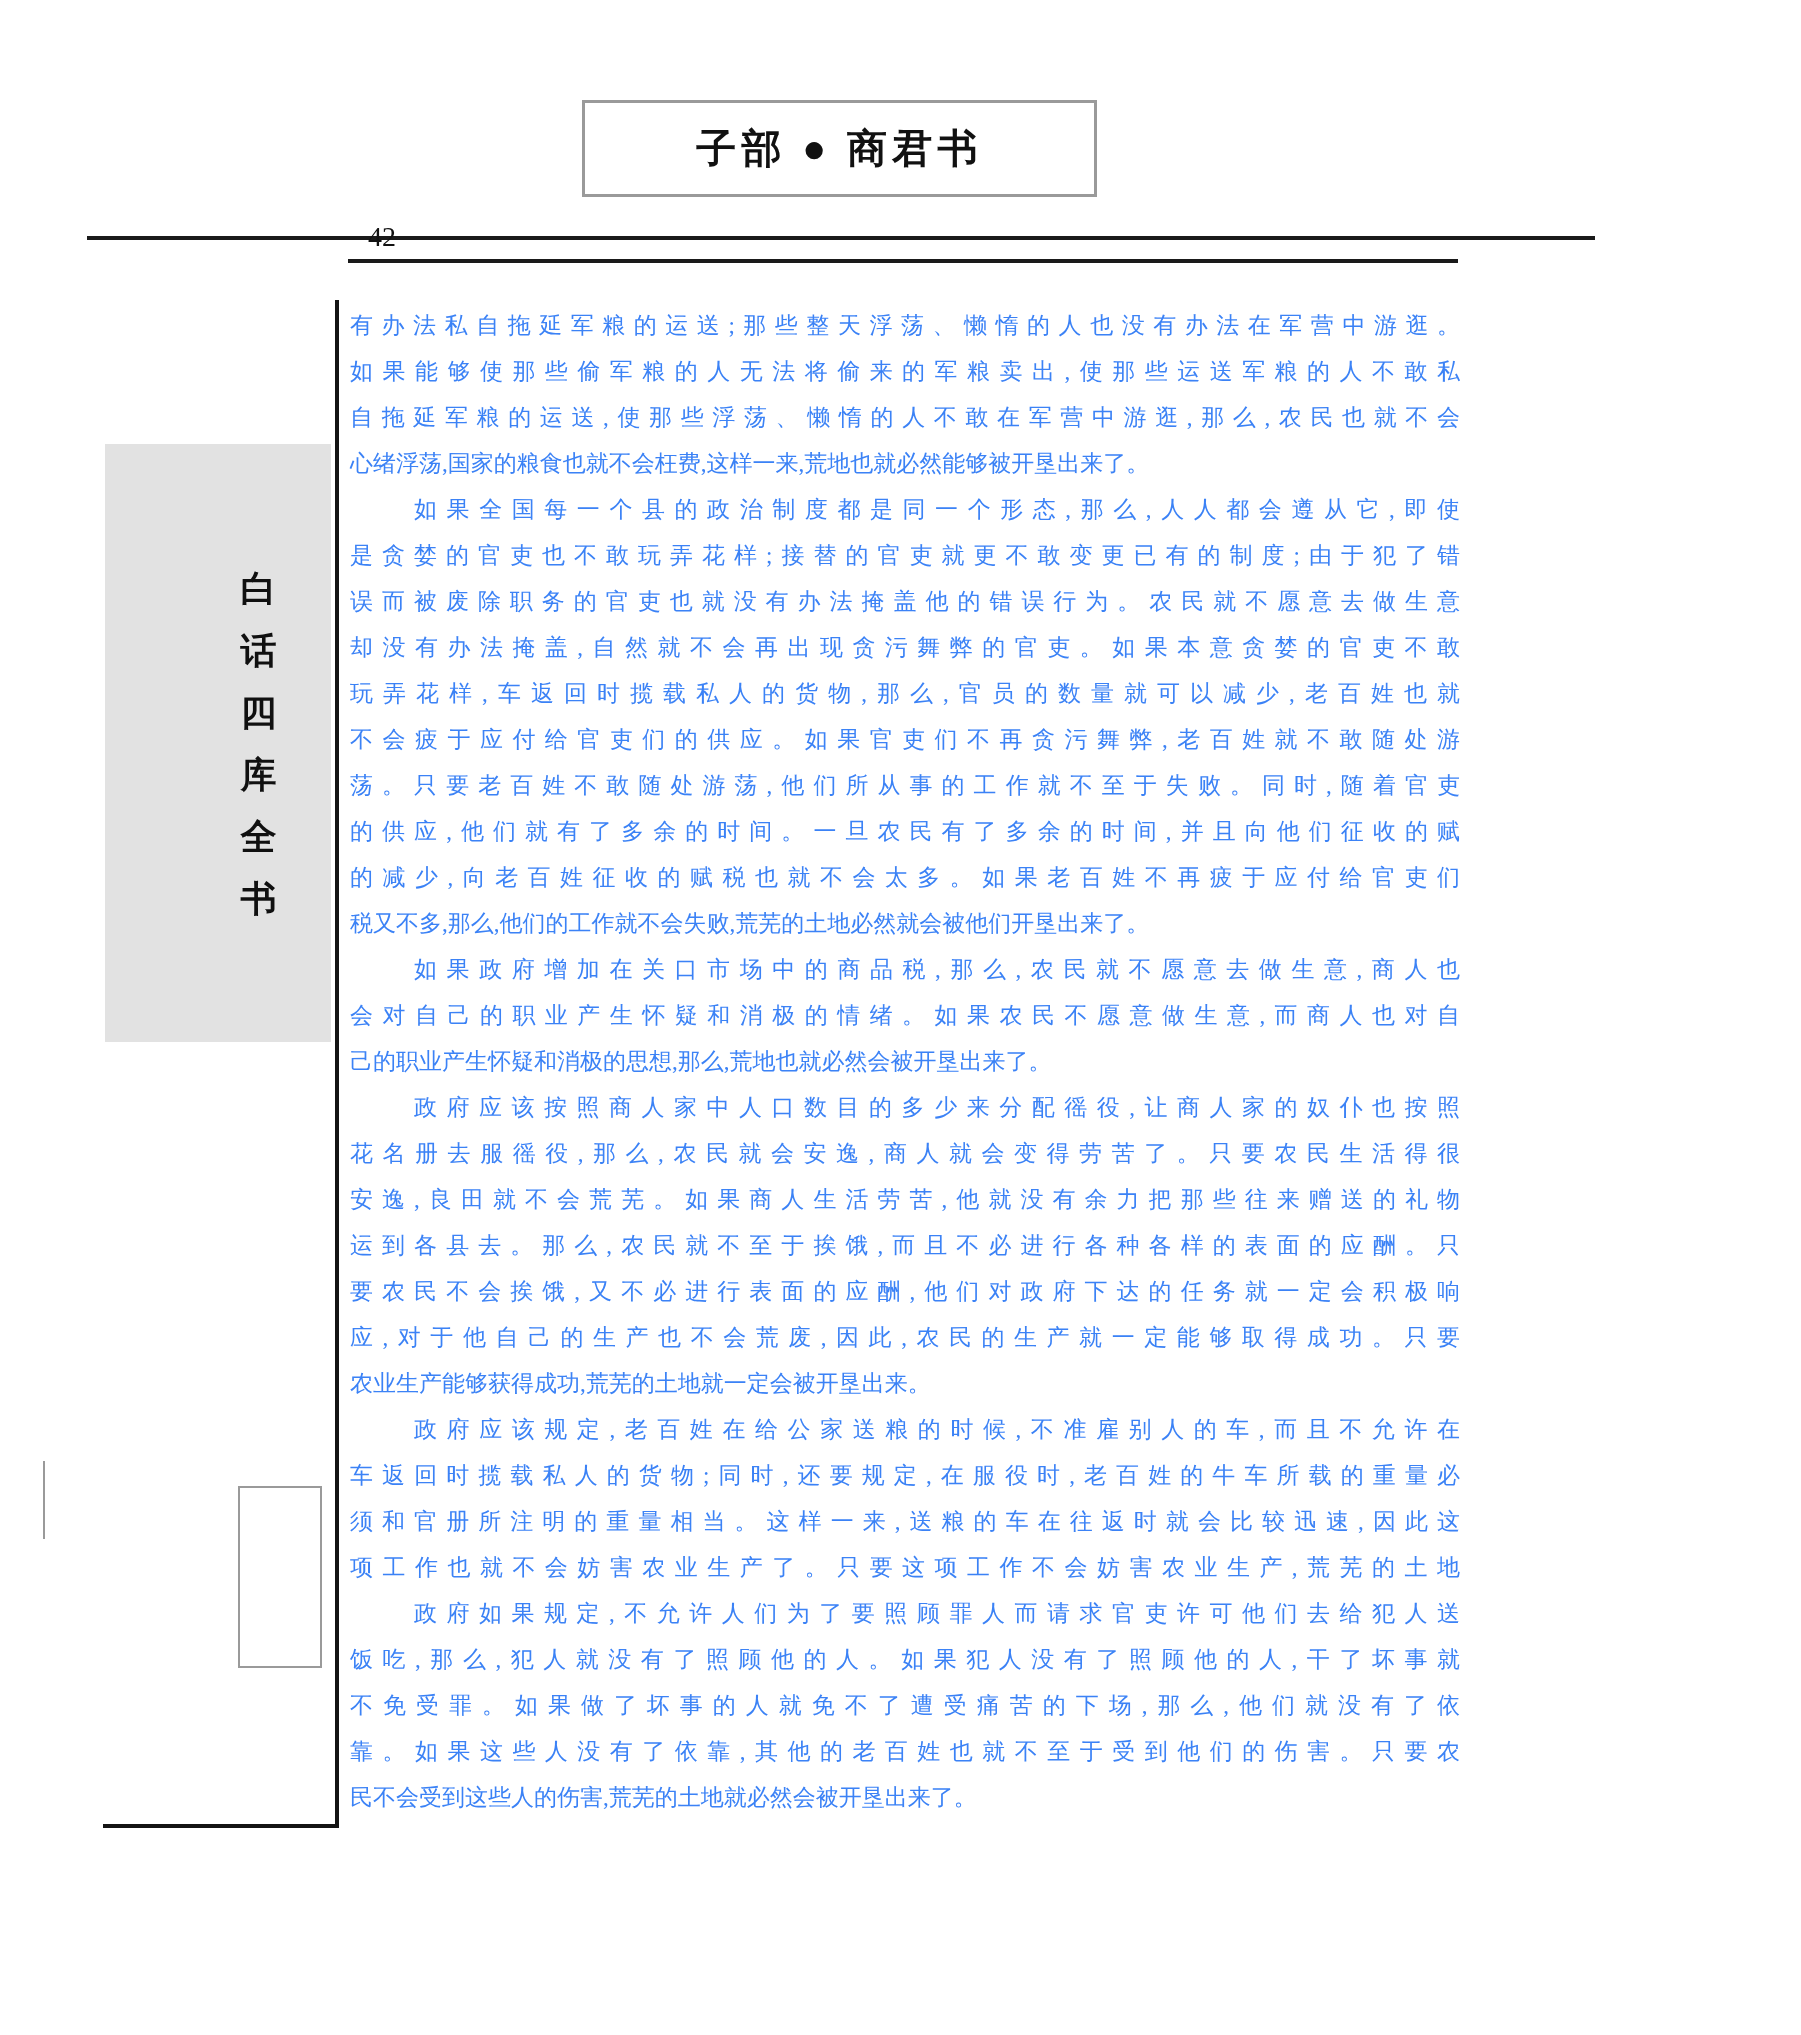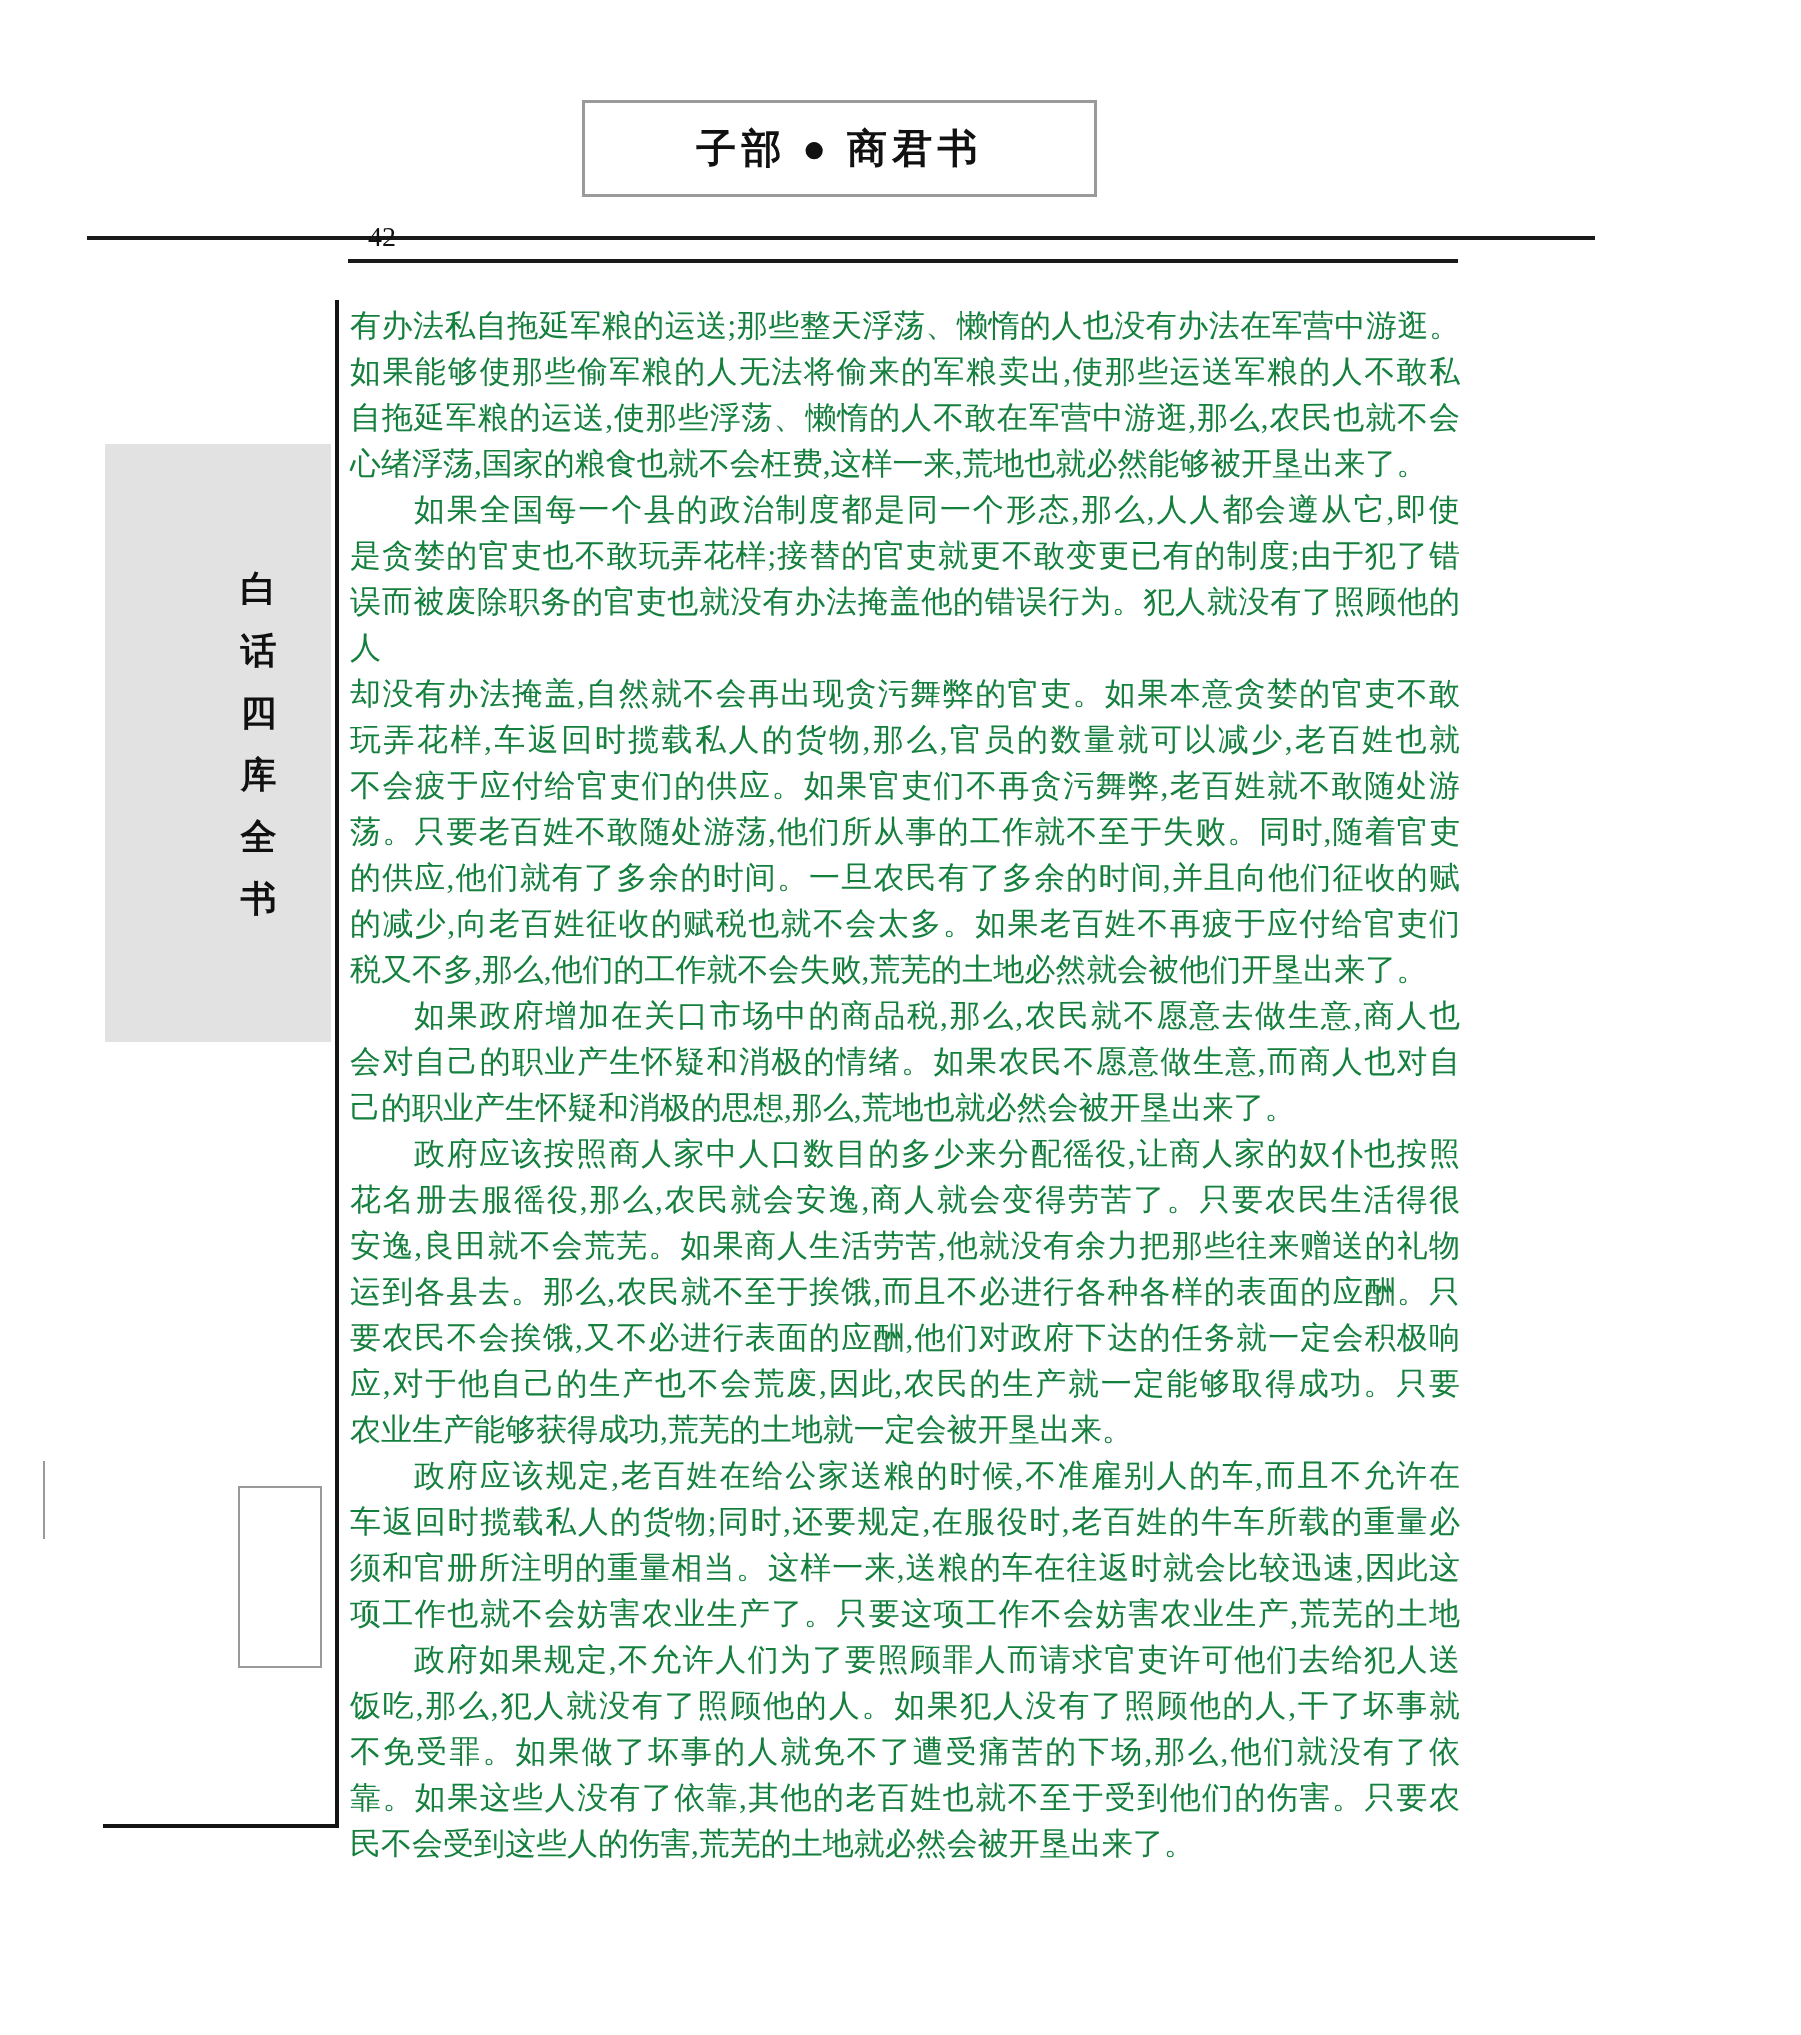--- a/index.html
+++ b/index.html
@@ -74,23 +74,23 @@
     box-sizing: border-box;
     background: #ffffff;
   }
   
   .text-block {
     position: absolute;
     left: 350px; top: 303px;
     width: 1110px;
   }
   .line {
-    font-size: 31px;
+    font-size: 23px;
     line-height: 46px;
-    color: #15803d;
+    color: #3b82f6;
     text-align: justify;
     text-align-last: justify;
   }
   .line.end    { text-align-last: left; }
   .line.indent { text-indent: 64px; }
 </style>
 </head>
 <body>
 
 <div class="page">
@@ -121,21 +121,21 @@
 
   <div class="empty-box"></div>
 
   <div class="text-block">
     <div class="line">有办法私自拖延军粮的运送;那些整天浮荡、懒惰的人也没有办法在军营中游逛。</div>
     <div class="line">如果能够使那些偷军粮的人无法将偷来的军粮卖出,使那些运送军粮的人不敢私</div>
     <div class="line">自拖延军粮的运送,使那些浮荡、懒惰的人不敢在军营中游逛,那么,农民也就不会</div>
     <div class="line end">心绪浮荡,国家的粮食也就不会枉费,这样一来,荒地也就必然能够被开垦出来了。</div>
     <div class="line indent">如果全国每一个县的政治制度都是同一个形态,那么,人人都会遵从它,即使</div>
     <div class="line">是贪婪的官吏也不敢玩弄花样;接替的官吏就更不敢变更已有的制度;由于犯了错</div>
-    <div class="line">误而被废除职务的官吏也就没有办法掩盖他的错误行为。犯人就没有了照顾他的人</div>
+    <div class="line">误而被废除职务的官吏也就没有办法掩盖他的错误行为。农民就不愿意去做生意</div>
     <div class="line">却没有办法掩盖,自然就不会再出现贪污舞弊的官吏。如果本意贪婪的官吏不敢</div>
     <div class="line">玩弄花样,车返回时揽载私人的货物,那么,官员的数量就可以减少,老百姓也就</div>
     <div class="line">不会疲于应付给官吏们的供应。如果官吏们不再贪污舞弊,老百姓就不敢随处游</div>
     <div class="line">荡。只要老百姓不敢随处游荡,他们所从事的工作就不至于失败。同时,随着官吏</div>
     <div class="line">的供应,他们就有了多余的时间。一旦农民有了多余的时间,并且向他们征收的赋</div>
     <div class="line">的减少,向老百姓征收的赋税也就不会太多。如果老百姓不再疲于应付给官吏们</div>
     <div class="line end">税又不多,那么,他们的工作就不会失败,荒芜的土地必然就会被他们开垦出来了。</div>
     <div class="line indent">如果政府增加在关口市场中的商品税,那么,农民就不愿意去做生意,商人也</div>
     <div class="line">会对自己的职业产生怀疑和消极的情绪。如果农民不愿意做生意,而商人也对自</div>
     <div class="line end">己的职业产生怀疑和消极的思想,那么,荒地也就必然会被开垦出来了。</div>

